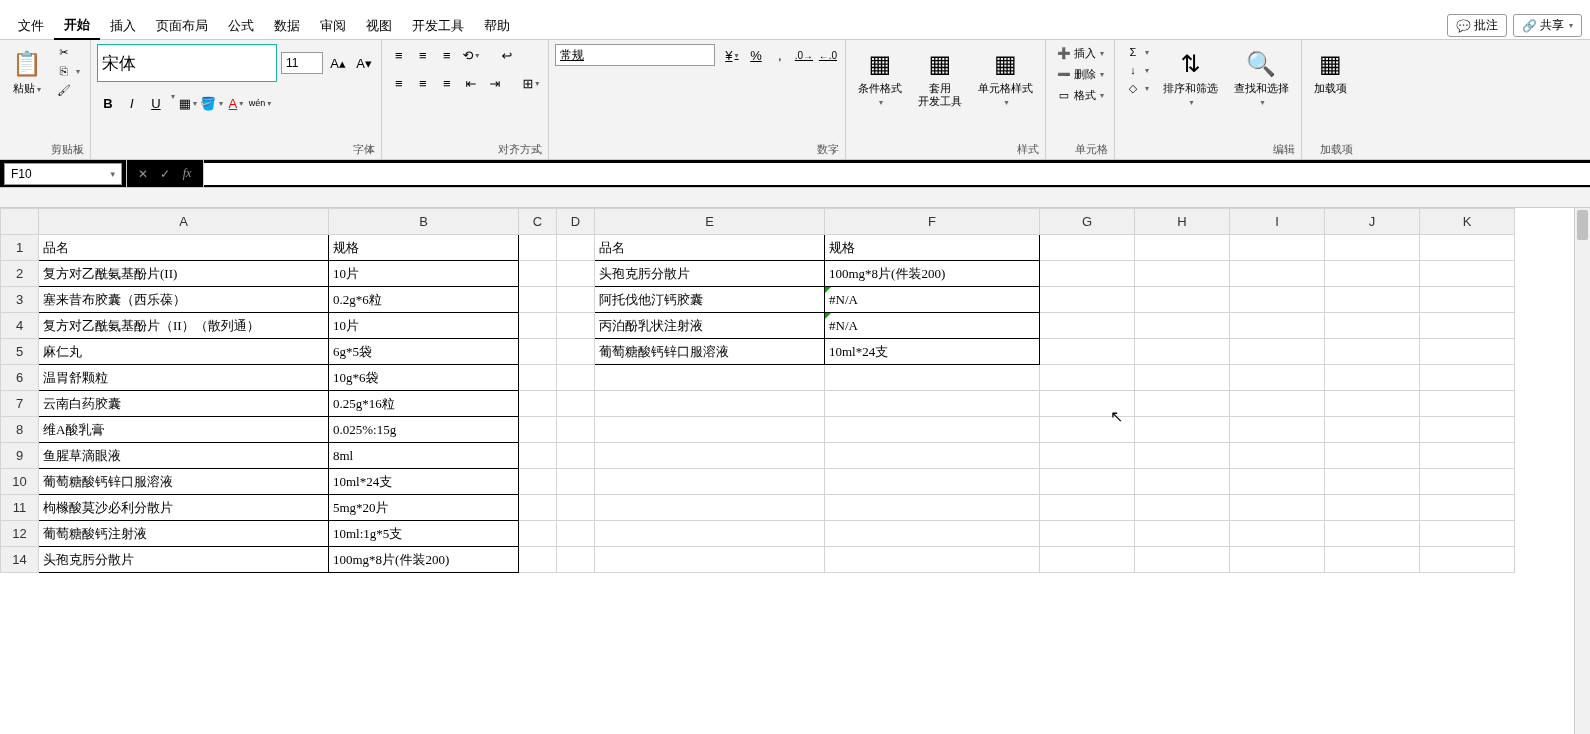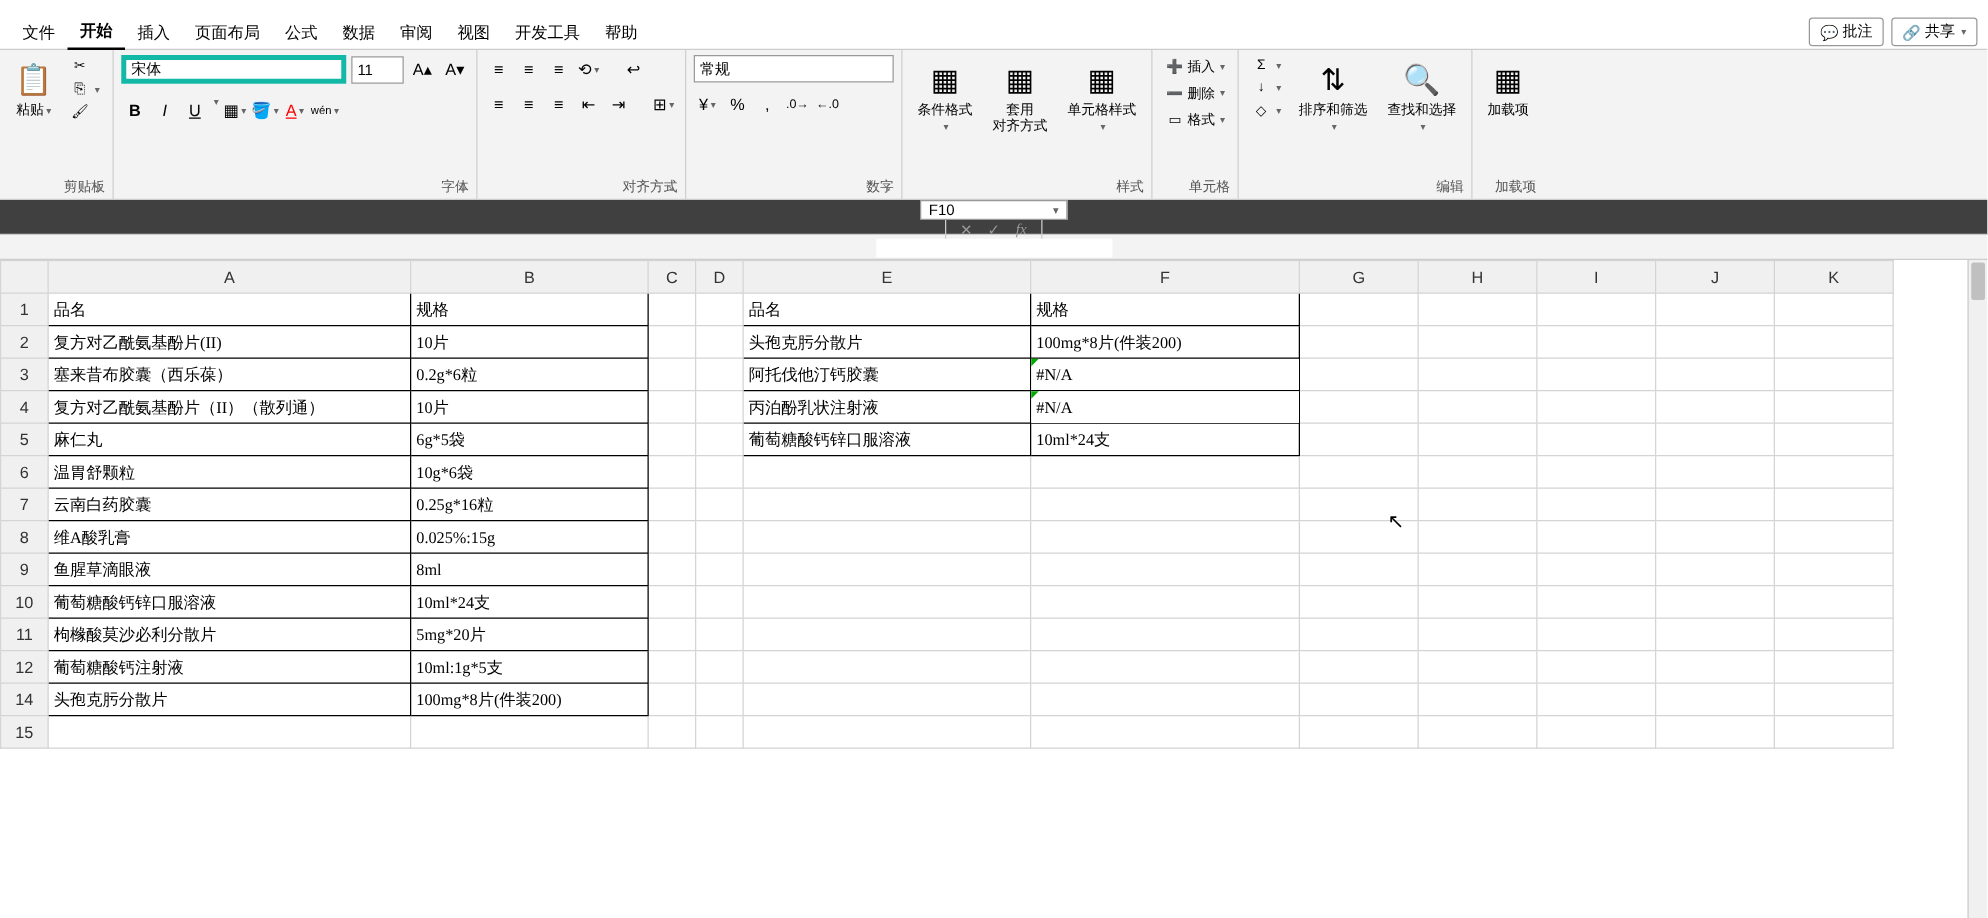--- a/index.html
+++ b/index.html
@@ -22,29 +22,29 @@
 .big-btn { display: flex; flex-direction: column; align-items: center; justify-content: center; padding: 2px 6px; cursor: pointer; min-width: 40px; }
 .big-btn .icon { font-size: 24px; height: 36px; display: flex; align-items: center; }
 .big-btn .label { font-size: 11px; text-align: center; line-height: 1.2; }
 
 .col-btns { display: flex; flex-direction: column; gap: 2px; justify-content: center; }
 .small-btn { padding: 2px 4px; cursor: pointer; display: flex; align-items: center; gap: 2px; font-size: 11px; white-space: nowrap; }
 .small-btn .icon { width: 16px; text-align: center; }
 .dd-arrow { font-size: 8px; color: #666; margin-left: 2px; }
 
 .font-row { display: flex; gap: 4px; align-items: center; margin-bottom: 4px; }
-.font-name { width: 180px; height: 23px; border: 4px solid #14b8a6; background: #fff; padding: 0 4px; font-size: 12px; }
+.font-name { width: 180px; height: 38px; border: 1px solid #14b8a6; background: #fff; padding: 0 4px; font-size: 17px; }
 .font-size { width: 42px; height: 22px; border: 1px solid #999; background: #fff; padding: 0 4px; font-size: 12px; }
 .icon-btn { width: 22px; height: 22px; display: flex; align-items: center; justify-content: center; cursor: pointer; font-size: 13px; }
 .icon-row { display: flex; gap: 2px; }
 
 .number-format { width: 160px; height: 22px; border: 1px solid #999; background: #fff; padding: 0 4px; font-size: 12px; }
 
 
-.formula-bar { display: flex; align-items: center; height: 28px; border-bottom: 1px solid #ccc; background: #404040; flex-direction: column; }
+.formula-bar { display: flex; align-items: center; height: 28px; border-bottom: 1px solid #ccc; background: #000000; }
 .name-box { width: 118px; height: 22px; border: 1px solid #999; margin: 0 4px; padding: 0 6px; display: flex; align-items: center; justify-content: space-between; background: #fff; }
 .name-box .dd-arrow { font-size: 9px; }
 .fb-buttons { display: flex; align-items: center; gap: 2px; padding: 0 6px; border-left: 1px solid #ccc; border-right: 1px solid #ccc; height: 100%; }
 .fb-btn { width: 20px; text-align: center; color: #999; cursor: pointer; }
 .fx { font-style: italic; font-family: serif; }
 .formula-input { flex: 1; height: 22px; border: none; padding: 0 6px; outline: none; }
 
 
 .spacer { height: 20px; background: #f3f3f3; border-bottom: 1px solid #ccc; }
 
@@ -182,21 +182,21 @@
         <div class="icon-btn">
             <span>⊞</span>
             <span class="dd-arrow">▾</span>
           </div>
       </div>
     </div>
     <div class="group-label"><span>对齐方式</span><span class="launcher">↘</span></div>
   </div>
 
   <div class="ribbon-group">
-    <div class="group-content" style="flex-direction:column;gap:6px;">
+    <div class="group-content" style="flex-direction:row;gap:6px;text-decoration:underline;">
       <input class="number-format" value="常规" style="">
       <div class="icon-row">
         <div class="icon-btn">¥<span class="dd-arrow">▾</span></div>
         <div class="icon-btn">%</div>
         <div class="icon-btn">,</div>
         <div class="icon-btn" style="font-size:10px">.0→</div>
         <div class="icon-btn" style="font-size:10px">←.0</div>
       </div>
     </div>
     <div class="group-label"><span>数字</span><span class="launcher">↘</span></div>
@@ -204,21 +204,21 @@
 
   <div class="ribbon-group">
     <div class="group-content">
       <div class="big-btn">
           <div class="icon">▦</div>
           <div class="label"><span>条件格式</span><br><span class="dd-arrow">▾</span></div>
         </div>
       <div class="big-btn">
           <div class="icon">▦</div>
           <div class="label" style="white-space:pre">套用
-对齐方式</div>
+开发工具</div>
         </div>
       <div class="big-btn">
           <div class="icon">▦</div>
           <div class="label"><span>单元格样式</span><br><span class="dd-arrow">▾</span></div>
         </div>
     </div>
     <div class="group-label">样式</div>
   </div>
 
   <div class="ribbon-group">
@@ -506,34 +506,20 @@
           <td></td>
           <td></td>
           <td></td>
           <td></td>
           <td></td>
           <td></td>
           <td></td>
           <td></td>
           <td></td>
         </tr>
-        <tr>
-          <th class="row-header">15</th>
-          <td></td>
-          <td></td>
-          <td></td>
-          <td></td>
-          <td></td>
-          <td></td>
-          <td></td>
-          <td></td>
-          <td></td>
-          <td></td>
-          <td></td>
-        </tr>
       </tbody>
   </table>
   <div class="vscroll">
 
     <div class="thumb"></div>
 
   </div>
   <div class="cursor-ptr" id="cursor" style="left: 1110px; top: 199px;">↖</div>
 </div>
 

